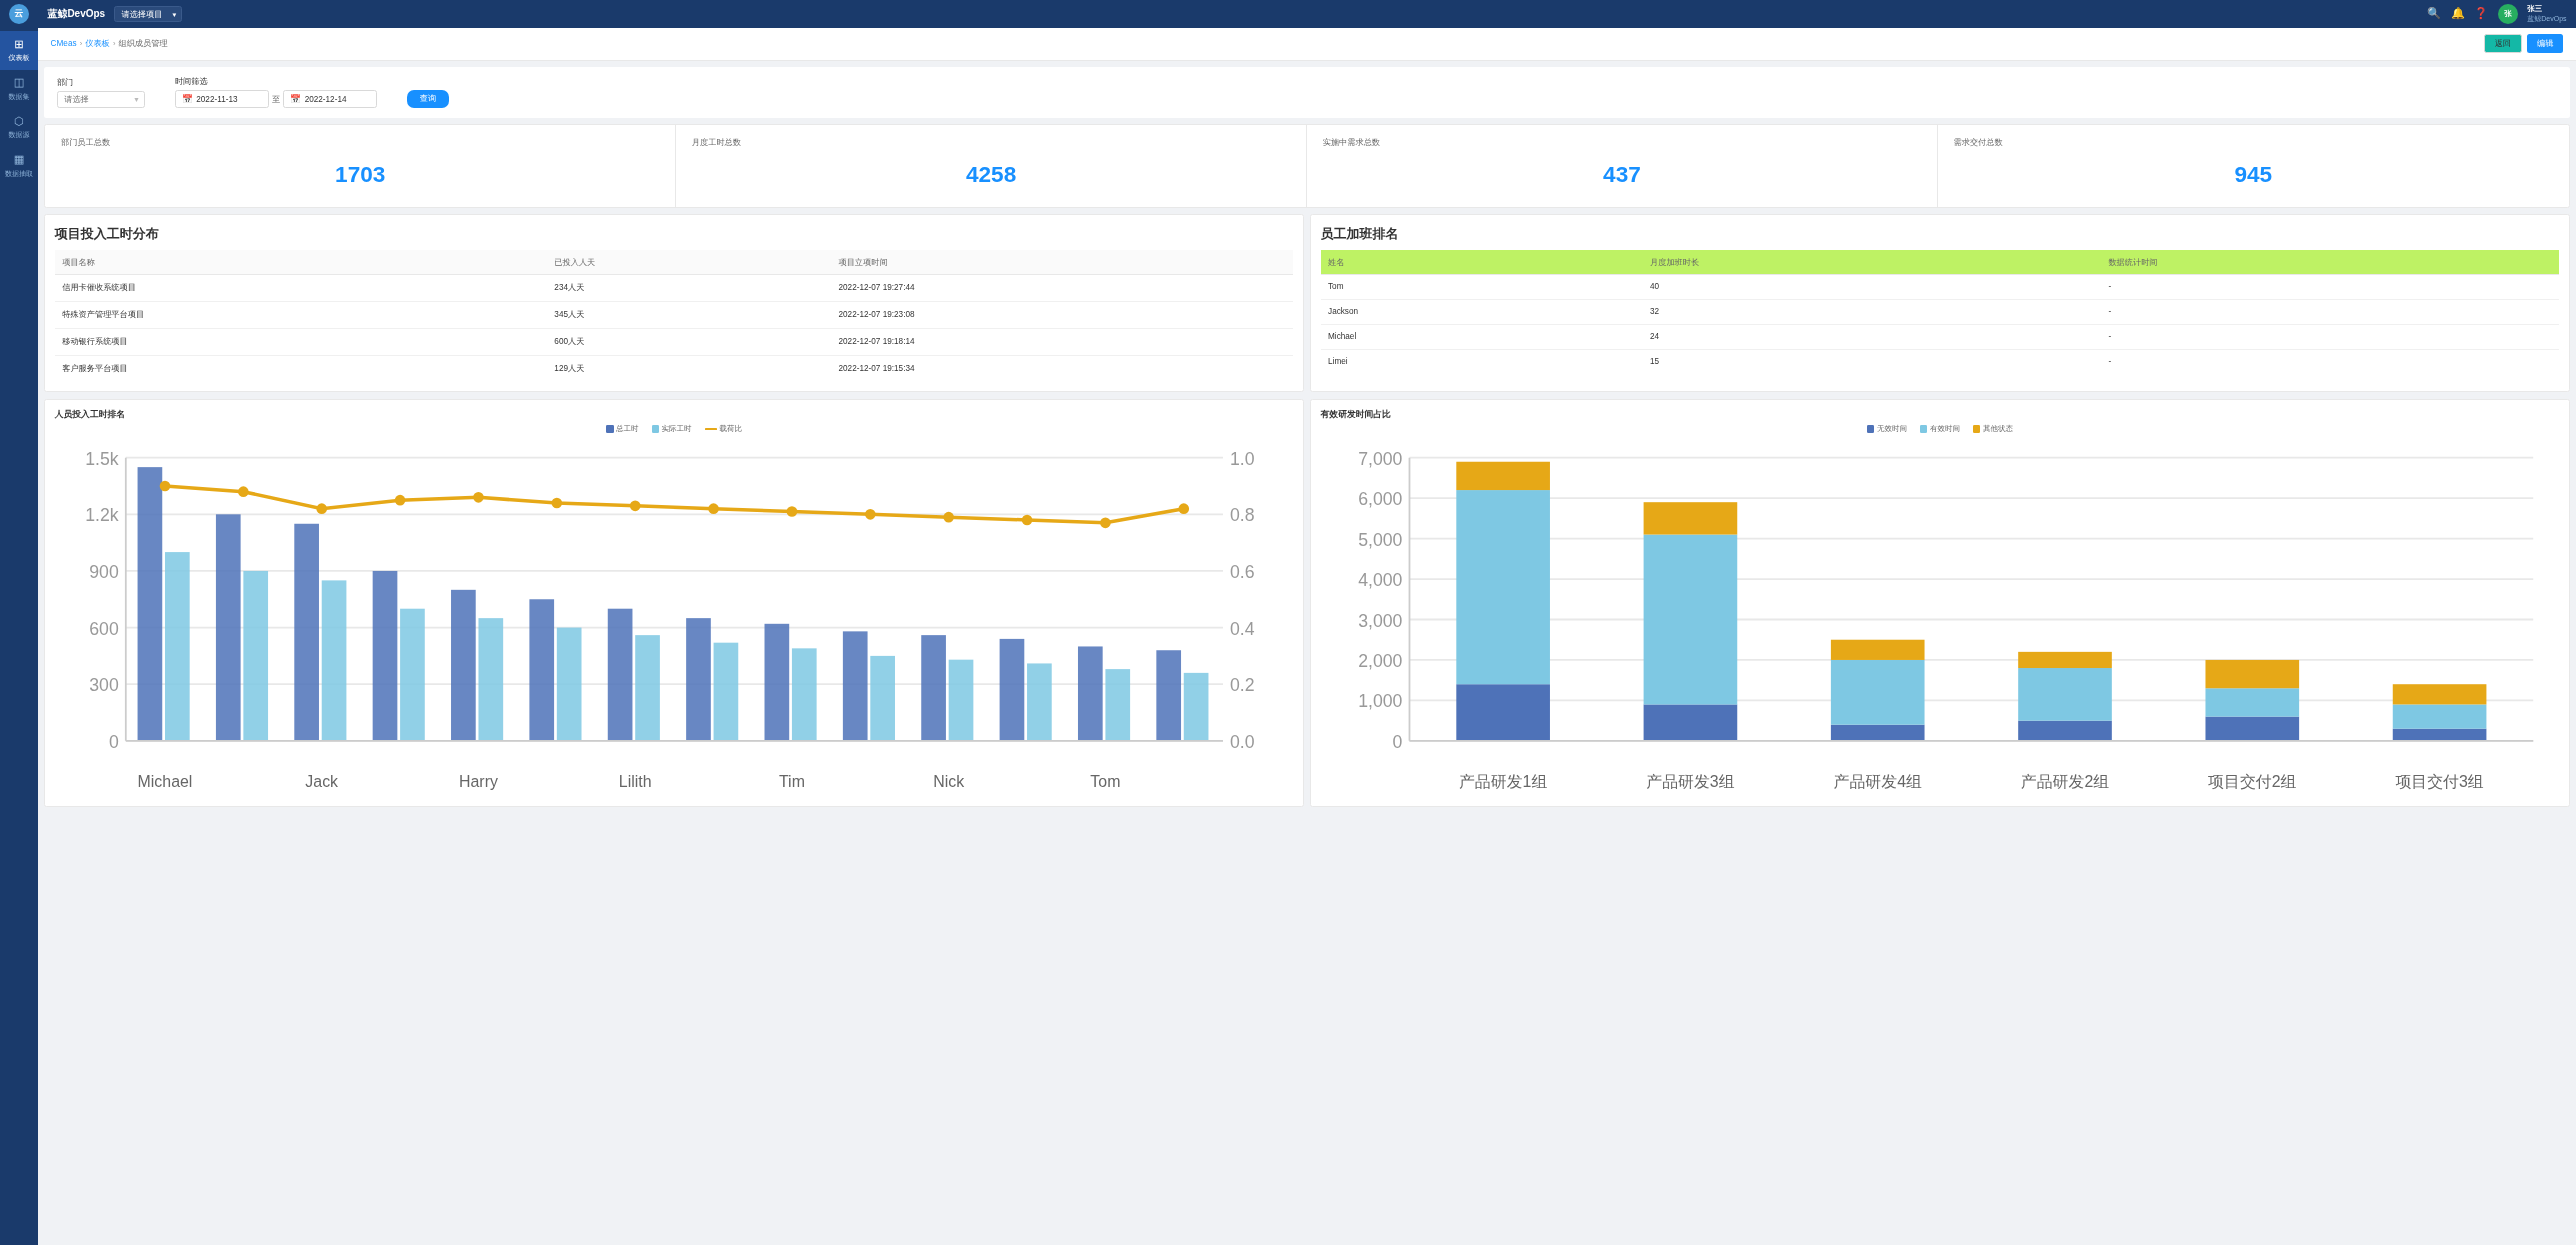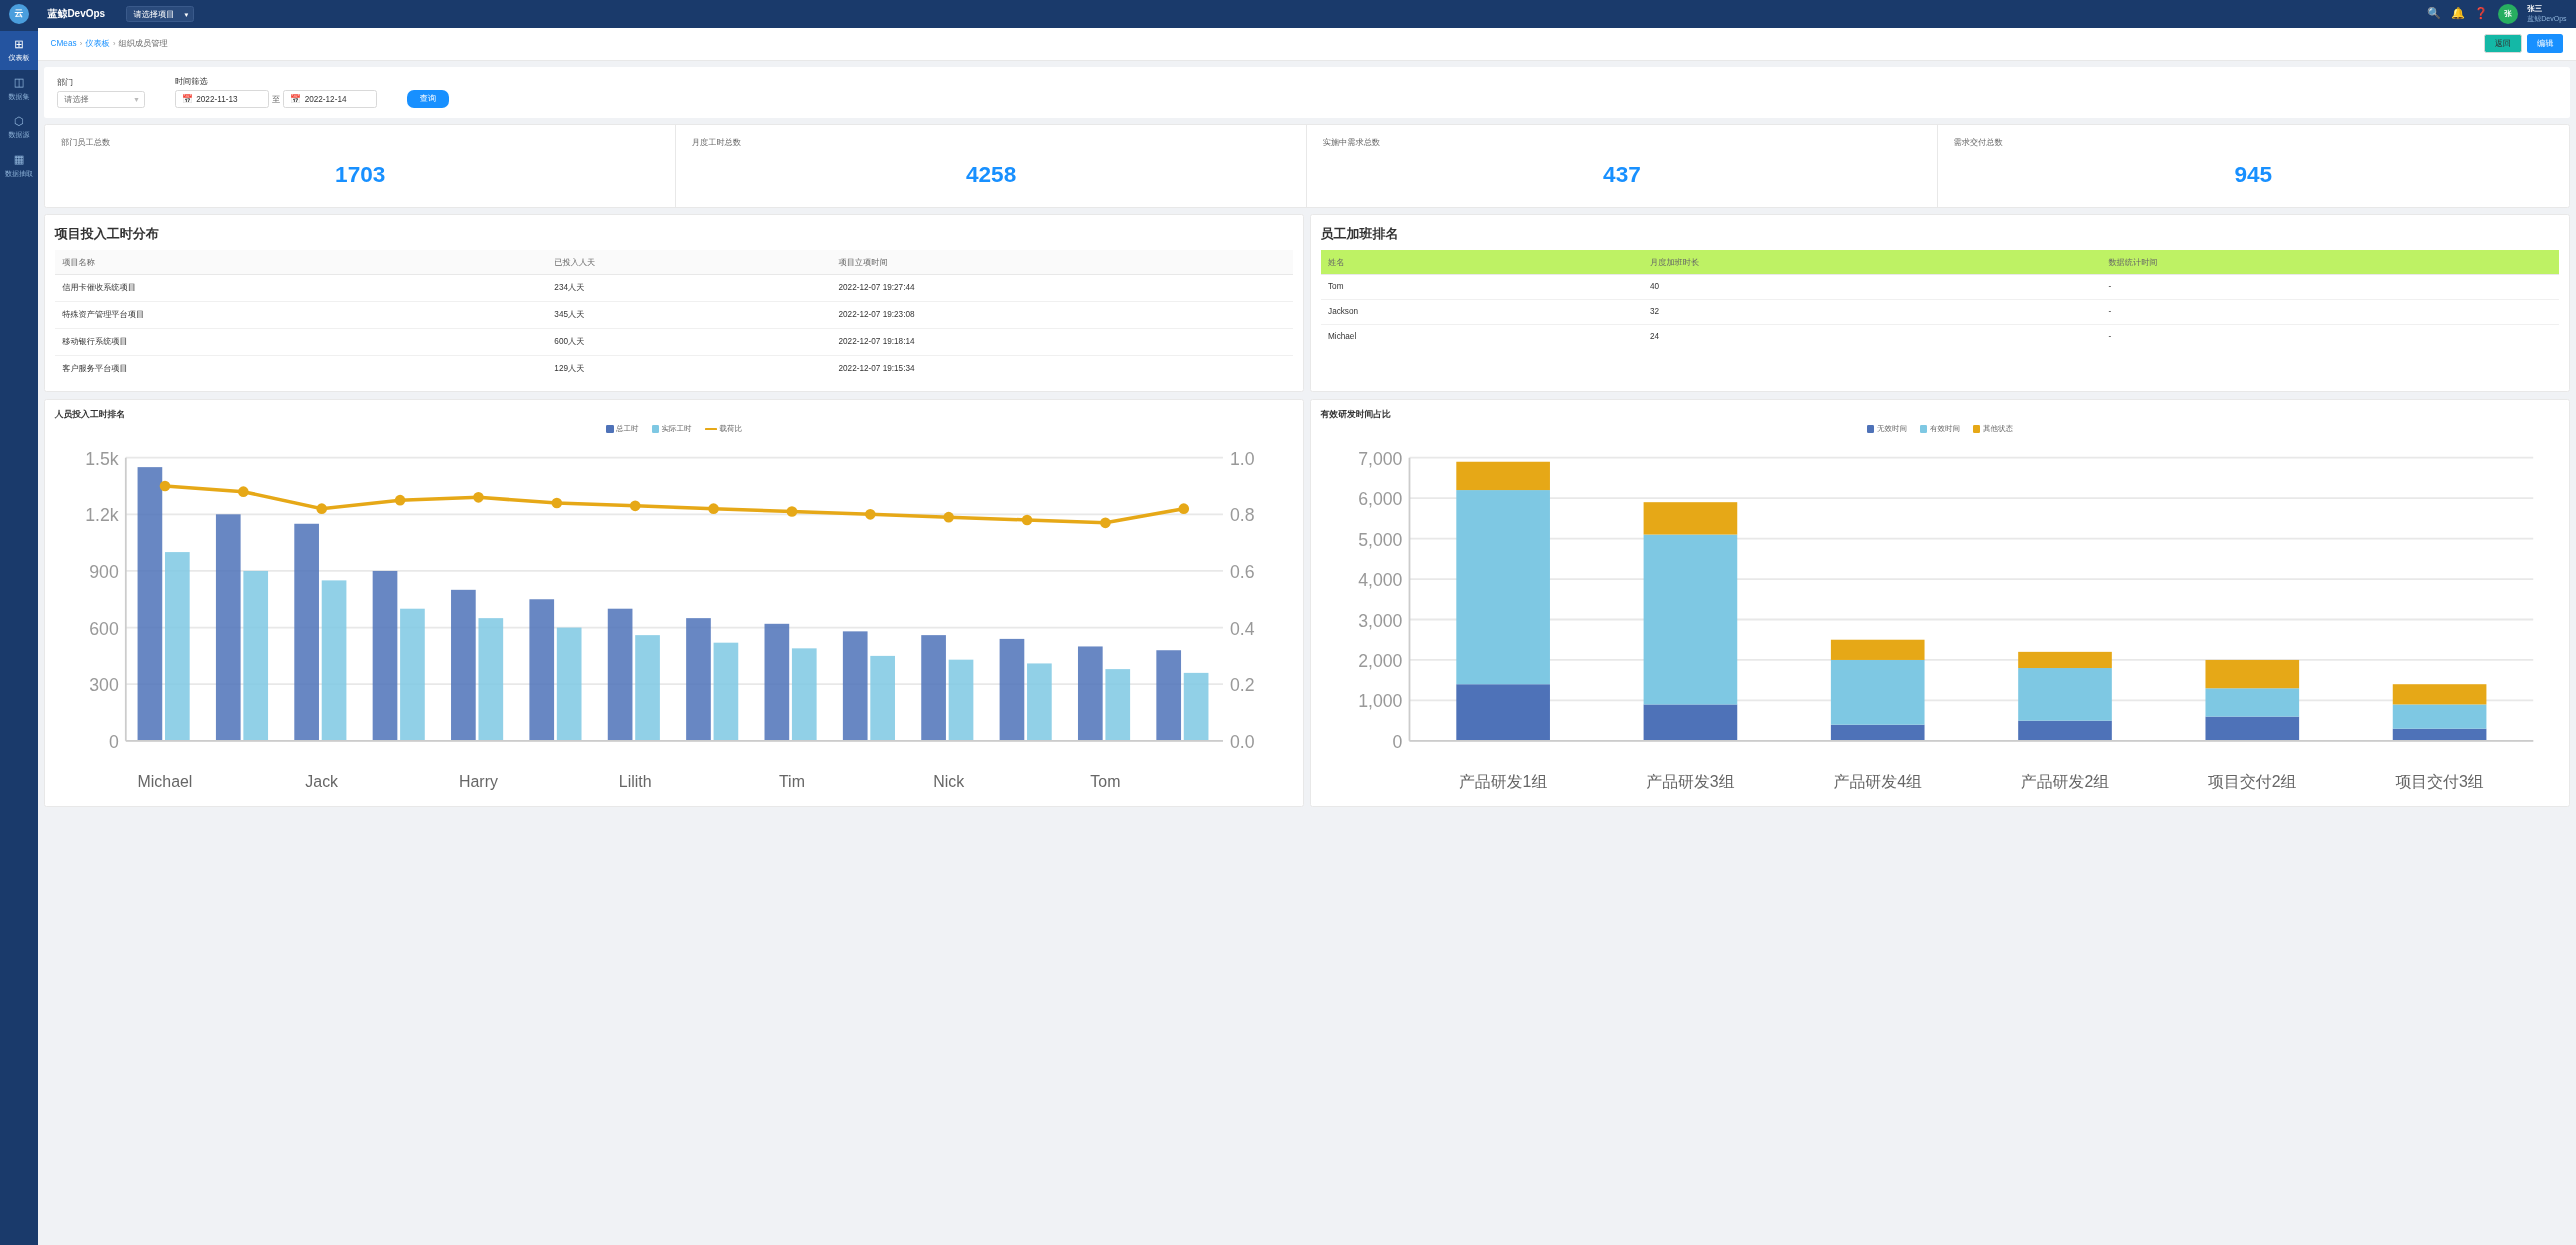--- a/index.html
+++ b/index.html
@@ -8,21 +8,21 @@
     
     .sidebar { width: 38px; background: #1a3a6b; display: flex; flex-direction: column; align-items: center; padding-top: 0; flex-shrink: 0; }
     .sidebar-logo { width: 100%; background: #1a3a6b; padding: 6.3px 3.1px; display: flex; align-items: center; justify-content: center; height: 28px; }
     .logo-icon { width: 20px; height: 20px; background: #4a9edd; border-radius: 50%; display: flex; align-items: center; justify-content: center; color: white; font-size: 8.8px; font-weight: bold; }
     .sidebar-nav { display: flex; flex-direction: column; align-items: center; width: 100%; margin-top: 3.1px; }
     .nav-item { width: 100%; display: flex; flex-direction: column; align-items: center; padding: 6.3px 3.1px; cursor: pointer; color: #8eb3d9; font-size: 7px; gap: 1.9px; }
     .nav-item.active { background: #2454a0; color: white; }
     .nav-icon { width: 14px; height: 14px; display: flex; align-items: center; justify-content: center; font-size: 11.3px; }
 
     
-    .topbar { height: 28px; background: #1a3a6b; display: flex; align-items: center; padding: 0 9.4px; gap: 21px; flex-shrink: 0; }
+    .topbar { height: 28px; background: #1a3a6b; display: flex; align-items: center; padding: 0 9.4px; gap: 9px; flex-shrink: 0; }
     .topbar-logo-text { color: white; font-weight: bold; font-size: 10px; }
     .project-select { background: #2a4a7b; border: 0.6px solid #3a5a8b; color: white; padding: 2.5px 19px 2.5px 6.3px; border-radius: 2.5px; font-size: 8.2px; cursor: pointer; appearance: none; position: relative; }
     .select-wrapper { position: relative; display: flex; align-items: center; }
     .select-wrapper::after { content: '▼'; color: white; position: absolute; right: 5px; font-size: 6.3px; pointer-events: none; }
     .topbar-right { margin-left: auto; display: flex; align-items: center; gap: 9.4px; }
     .topbar-icon { color: #8eb3d9; font-size: 11.3px; cursor: pointer; }
     .user-avatar { width: 20px; height: 20px; background: #27ae60; border-radius: 50%; display: flex; align-items: center; justify-content: center; color: white; font-size: 7.5px; font-weight: bold; }
     .user-info { color: white; font-size: 7.5px; line-height: 1.4; }
     .user-name { font-weight: bold; }
     .user-org { color: #8eb3d9; font-size: 7px; }
@@ -249,20 +249,25 @@
                   <td>-</td>
               </tr>
               <tr>
                 <td>Jackson</td>
                   <td>32</td>
                   <td>-</td>
               </tr>
               <tr>
                 <td>Michael</td>
                   <td>24</td>
+                  <td>-</td>
+              </tr>
+              <tr>
+                <td>Limei</td>
+                  <td>15</td>
                   <td>-</td>
               </tr>
             </tbody>
         </table>
       </div>
     </div>
 
     <div class="charts-row">
 
       <div class="chart-card">

